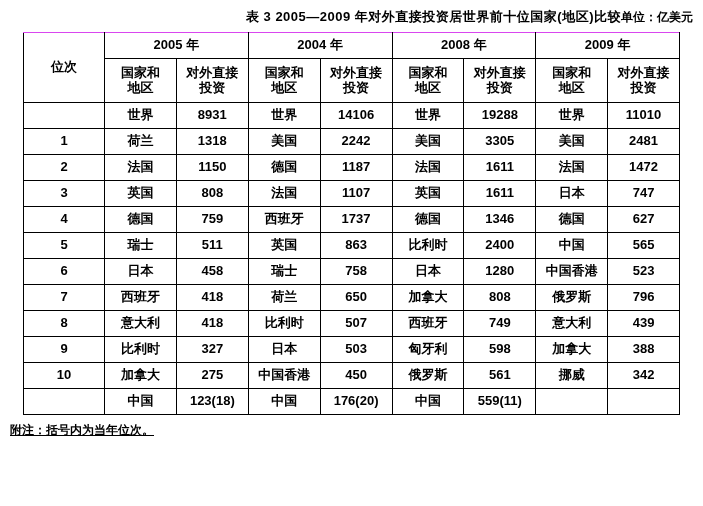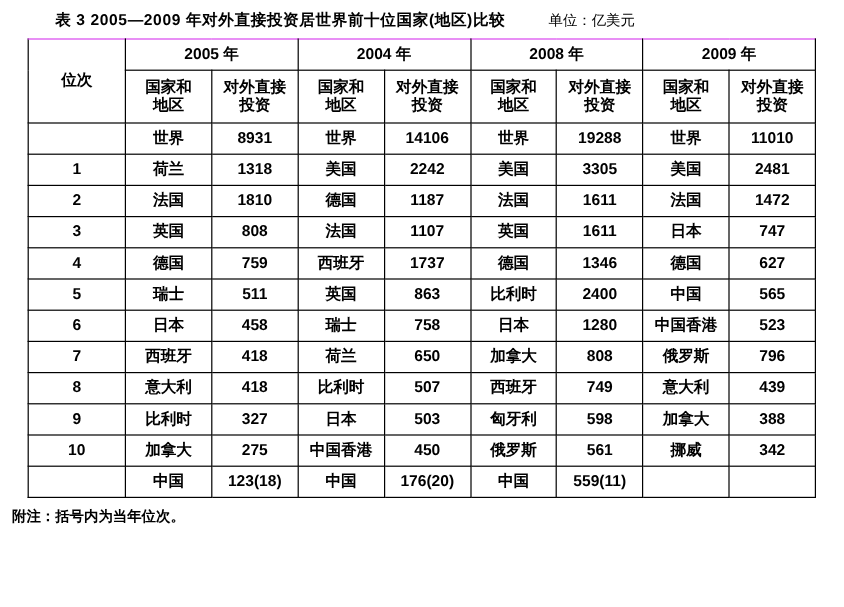--- a/index.html
+++ b/index.html
@@ -18,33 +18,32 @@
   .page {
     position: relative;
     width: 703px;
     height: 506px;
     box-sizing: border-box;
     padding: 8px 8px 0 8px;
   }
   .title-row {
     display: flex;
     align-items: baseline;
-    justify-content: flex-start;
+    justify-content: flex-end;
     padding: 0 2px 6px 2px;
-    gap: 36px;
   }
   .title-main {
     font-size: 13px;
     font-weight: bold;
     letter-spacing: 0.5px;
     margin-left: 36px;
   }
   .title-unit {
     font-size: 12px;
-    font-weight: normal;
+    font-weight: bold;
     white-space: nowrap;
   }
   table.data {
     border-collapse: collapse;
     width: 657px;
     margin: 0 auto;
     table-layout: fixed;
   }
   table.data td, table.data th {
     border: 1px solid #000000;
@@ -79,20 +78,21 @@
   .sub-head .l1 { display: block; }
   .sub-head .l2 { display: block; }
   .thickline-bottom td { border-bottom: 2px solid #000; }
   .thickline-top td { border-top: 2px solid #000; }
   tbody td { height: 26px; }
   .note {
     font-size: 12px;
     font-weight: bold;
     margin-top: 7px;
     padding-left: 2px;
+    text-decoration: underline;
   }
   .rank-cell { font-weight: bold; }
 </style>
 </head>
 <body>
 
 <div class="page">
 
   <div class="title-row">
     <div class="title-main">表 3    2005—2009 年对外直接投资居世界前十位国家(地区)比较</div>
@@ -162,21 +162,21 @@
         <td>美国</td>
         <td>2242</td>
         <td>美国</td>
         <td>3305</td>
         <td>美国</td>
         <td>2481</td>
       </tr>
       <tr>
         <td class="rank-cell">2</td>
         <td>法国</td>
-        <td>1810</td>
+        <td>1150</td>
         <td>德国</td>
         <td>1187</td>
         <td>法国</td>
         <td>1611</td>
         <td>法国</td>
         <td>1472</td>
       </tr>
       <tr>
         <td class="rank-cell">3</td>
         <td>英国</td>

